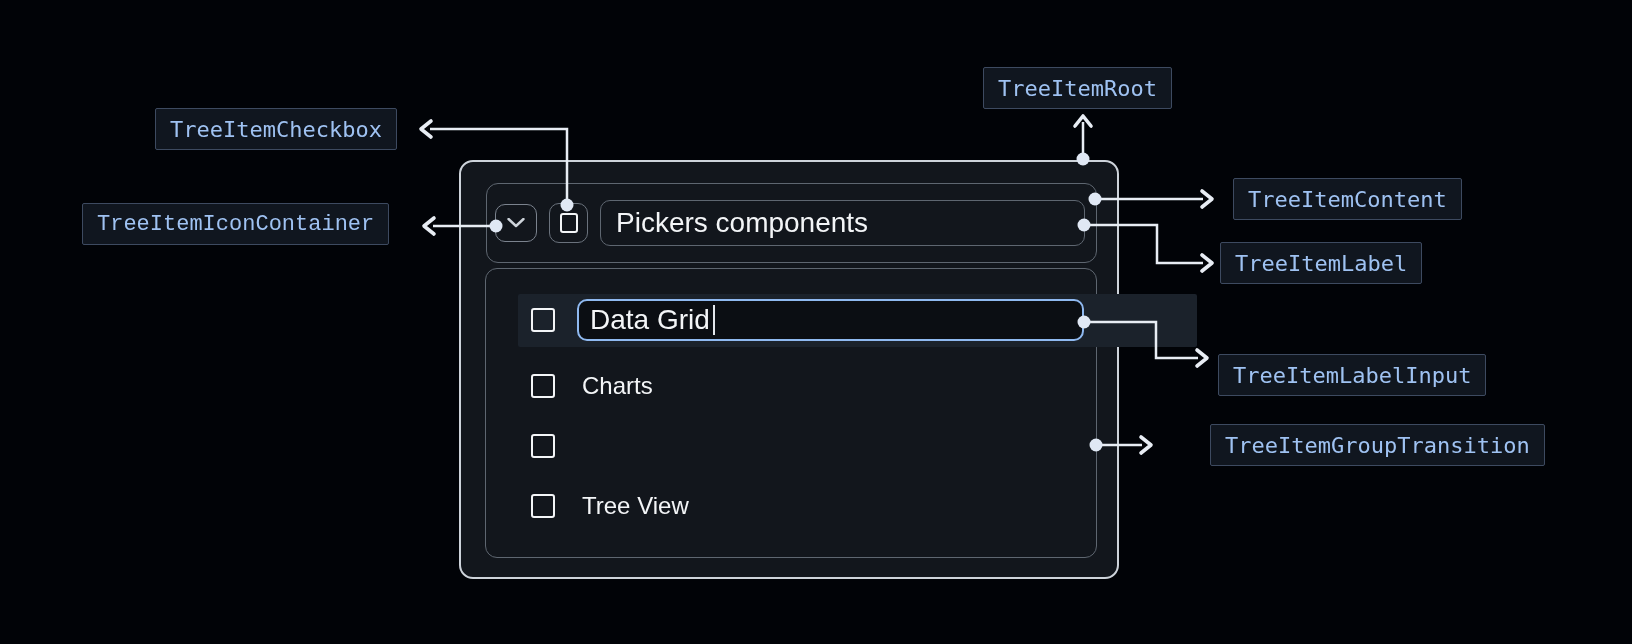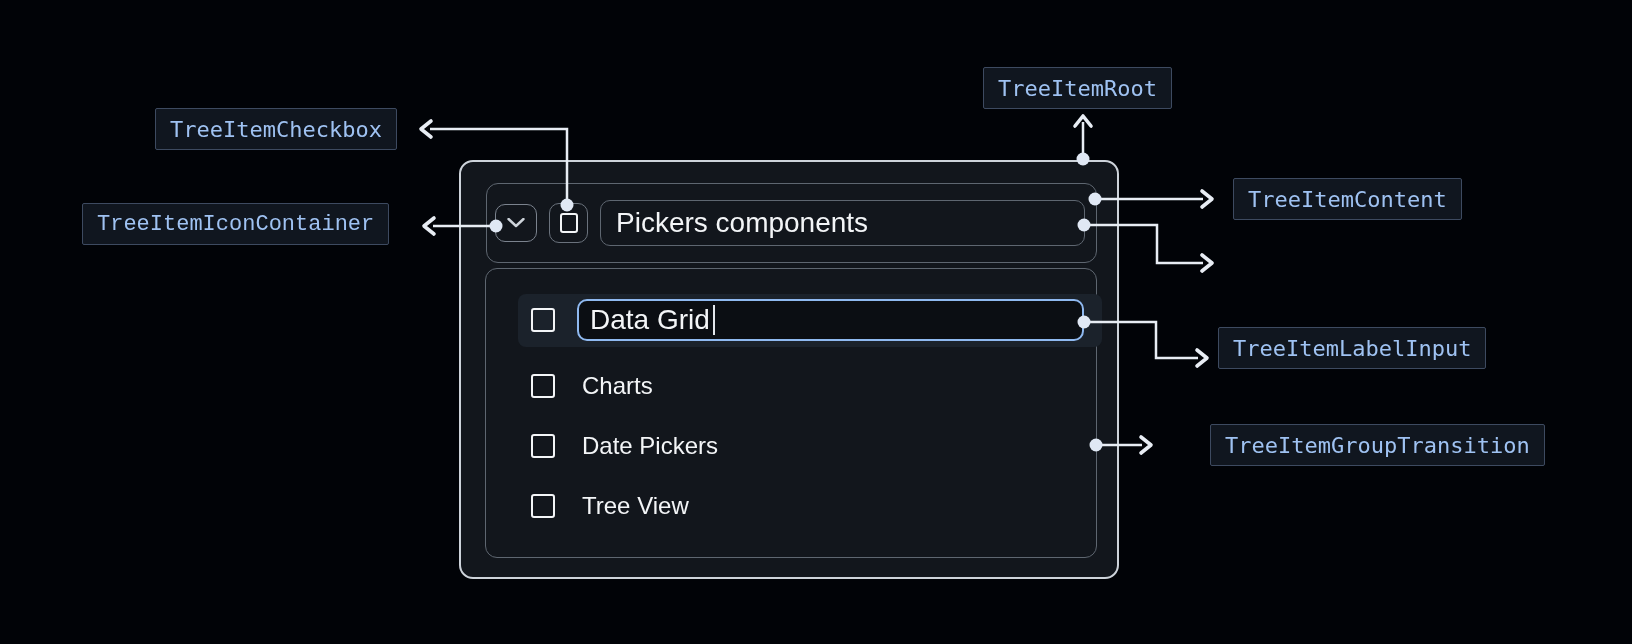--- a/index.html
+++ b/index.html
@@ -16,21 +16,21 @@
   .chip{position:absolute;z-index:3;box-sizing:border-box;height:42px;
     display:flex;align-items:center;padding:0 14px;border-radius:2px;
     background:var(--chip-bg);border:1.5px solid var(--chip-border);
     color:var(--chip-text);font-family:"DejaVu Sans Mono",monospace;
     font-size:22px;white-space:nowrap;}
   .chip-root{left:983px;top:67px;}
   .chip-checkbox{left:155px;top:108px;text-align:center;}
   .chip-iconcontainer{left:82px;top:203px;font-family:Liberation Mono, monospace;}
   .chip-content{left:1233px;top:178px;}
   .chip-label{left:1220px;top:242px;}
-  .chip-labelinput{left:1218px;top:327px;text-align:right;}
+  .chip-labelinput{left:1218px;top:354px;text-align:right;}
   .chip-grouptransition{left:1162px;top:424px;margin-left:48px;}
   
   .root-panel{position:absolute;z-index:1;left:459px;top:160px;width:660px;height:419px;
     box-sizing:border-box;background:var(--panel-bg);
     border:2px solid var(--panel-border-bright);border-radius:14px;}
   .content-box{position:absolute;left:25px;top:21px;width:611px;height:80px;
     box-sizing:border-box;border:1.5px solid var(--panel-border-dim);border-radius:12px;
     display:flex;align-items:center;gap:12px;padding-left:8px;}
   .chevron-btn{box-sizing:border-box;width:42px;height:38px;border-radius:10px;
     border:1.5px solid var(--button-border);background:transparent;
@@ -39,22 +39,22 @@
     border:1.5px solid var(--frame-border);
     display:flex;align-items:center;justify-content:center;cursor:pointer;}
   .cb-glyph{box-sizing:border-box;border:2.5px solid var(--text);border-radius:3px;}
   .cb-glyph.small{width:18px;height:20px;}
   .cb-glyph.row{width:24px;height:24px;flex:0 0 auto;}
   .label-box{box-sizing:border-box;width:485px;height:46px;border-radius:10px;
     border:1.5px solid var(--panel-border-dim);display:flex;align-items:center;
     padding-left:15px;color:var(--text);font-size:28px;}
   .group-panel{position:absolute;left:24px;top:106px;width:612px;height:290px;
     box-sizing:border-box;border:1.5px solid var(--panel-border-dim);border-radius:12px;}
-  .row-editing{position:absolute;left:32px;top:25px;width:584px;height:53px;
-    background:var(--row-bg);border-radius:8px;}
+  .row-editing{position:absolute;left:32px;top:25px;width:679px;height:53px;
+    background:var(--row-bg);border-radius:2px;}
   .row-editing .cb-glyph{position:absolute;left:13px;top:14px;}
   .label-input{position:absolute;left:59px;top:5px;width:507px;height:42px;
     box-sizing:border-box;background:var(--input-bg);
     border:2px solid var(--input-border);border-radius:10px;
     display:flex;align-items:center;padding-left:11px;color:var(--text);font-size:28px;}
   .caret{display:inline-block;width:2.5px;height:30px;background:#E3E7EC;margin-left:3px;}
   .tree-row{position:absolute;left:45px;height:32px;display:flex;align-items:center;
     gap:27px;color:var(--text);font-size:24px;cursor:pointer;}
   .tree-row.r1{top:101px;} .tree-row.r2{top:161px;} .tree-row.r3{top:221px;}
   
@@ -73,20 +73,23 @@
     <span>TreeItemRoot</span>
   </div>
   <div class="chip chip-checkbox">
     <span>TreeItemCheckbox</span>
   </div>
   <div class="chip chip-iconcontainer">
     <span>TreeItemIconContainer</span>
   </div>
   <div class="chip chip-content">
     <span>TreeItemContent</span>
+  </div>
+  <div class="chip chip-label">
+    <span>TreeItemLabel</span>
   </div>
   <div class="chip chip-labelinput">
     <span>TreeItemLabelInput</span>
   </div>
   <div class="chip chip-grouptransition">
     <span>TreeItemGroupTransition</span>
   </div>
 
   <div class="root-panel">
     <div class="content-box">
@@ -110,21 +113,20 @@
           <span>Data Grid</span>
           <span class="caret"></span>
         </div>
       </div>
       <div class="tree-row r1">
         <span class="cb-glyph row"></span>
         <span>Charts</span>
       </div>
       <div class="tree-row r2">
         <span class="cb-glyph row"></span>
-        <span>Date Pickers</span>
       </div>
       <div class="tree-row r3">
         <span class="cb-glyph row"></span>
         <span>Tree View</span>
       </div>
     </div>
   </div>
 
   <svg class="overlay" width="1632" height="644" viewBox="0 0 1632 644">
 

